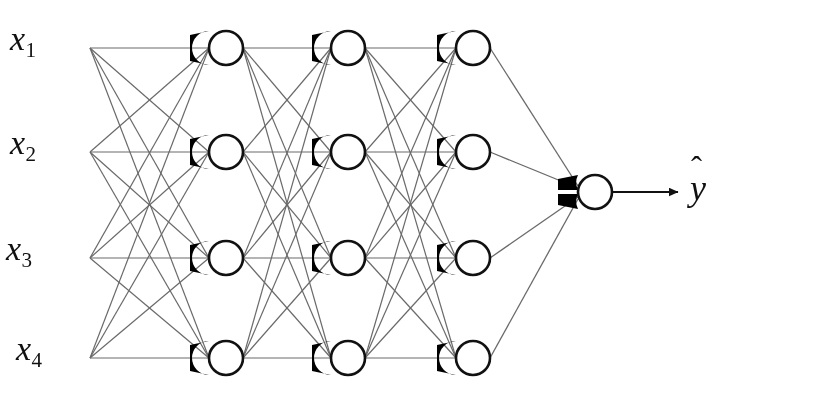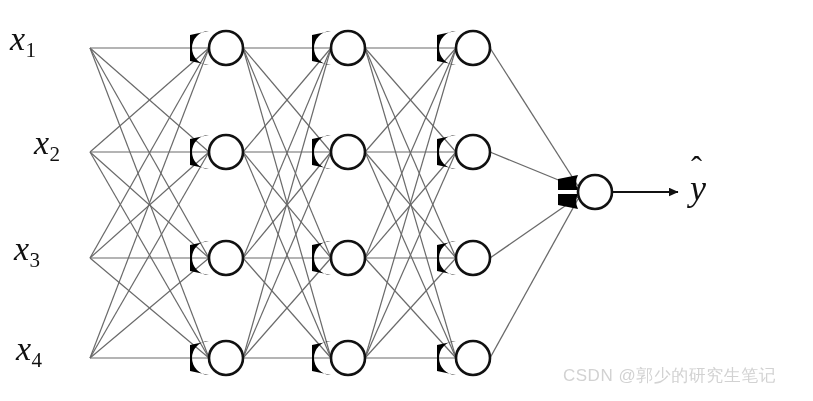--- a/index.html
+++ b/index.html
@@ -228,31 +228,30 @@
       <circle cx="595" cy="192" r="17" fill="#ffffff" stroke="#111111" stroke-width="2.6"></circle>
     </g>
 
     <line x1="613" y1="192" x2="678" y2="192" stroke="#111111" stroke-width="2" marker-end="url(#out-arrow)"></line>
   </svg>
 
   <div class="input-label" style="left:10px; top:22px;">
     <span>x</span><sub>1</sub>
   </div>
 
-  <div class="input-label" style="left:10px; top:126px;margin-left:24px;">
+  <div class="input-label" style="left:10px; top:126px;">
     <span>x</span><sub>2</sub>
   </div>
 
-  <div class="input-label" style="left:14px; top:232px;">
+  <div class="input-label" style="left:6px; top:232px;">
     <span>x</span><sub>3</sub>
   </div>
 
   <div class="input-label" style="left:10px; top:332px;margin-left:6px;">
     <span>x</span><sub>4</sub>
   </div>
 
   <div id="output-label">
     <span class="hat">y</span>
   </div>
 
-  <div id="watermark">CSDN @郭少的研究生笔记</div>
 
 </div>
 
 </body></html>

